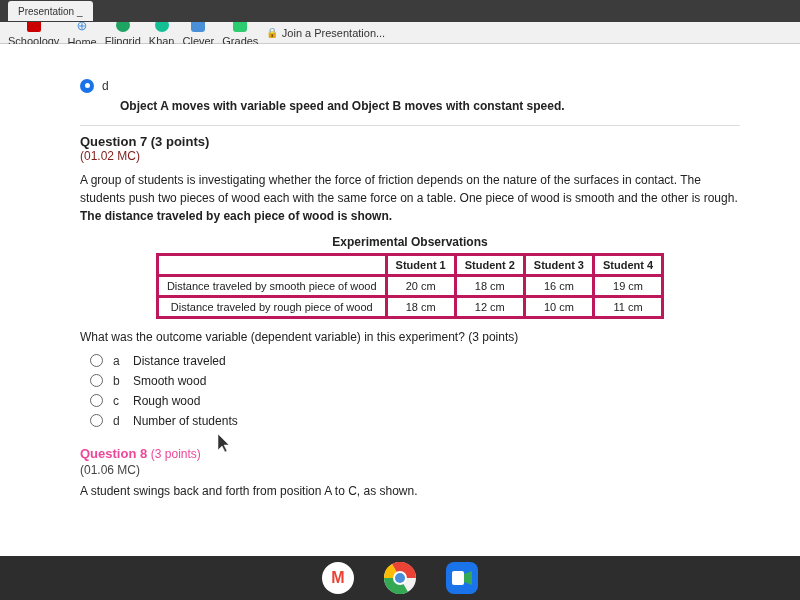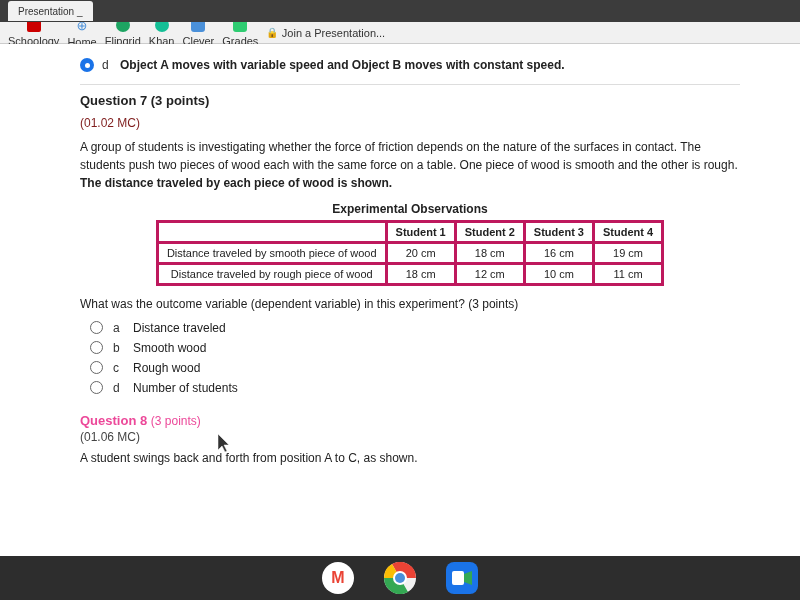--- a/index.html
+++ b/index.html
@@ -112,34 +112,35 @@
       content: '';
       width: 5px;
       height: 5px;
       background: #fff;
       border-radius: 50%;
     }
     .answer-text {
       font-size: 12px;
       color: #222;
       font-weight: bold;
+      margin-top: 41px;
     }
 
     .divider {
       border: none;
       border-top: 1px solid #ddd;
       margin: 8px 0;
     }
 
     
     .question-header {
       font-size: 13px;
       font-weight: bold;
       color: #222;
-      margin-bottom: 8px;
+      margin-bottom: 0;
     }
     .question-code {
       font-size: 12px;
       color: #7f1d1d;
       margin-bottom: 8px;
     }
     .question-text {
       font-size: 12px;
       color: #222;
       line-height: 1.5;

